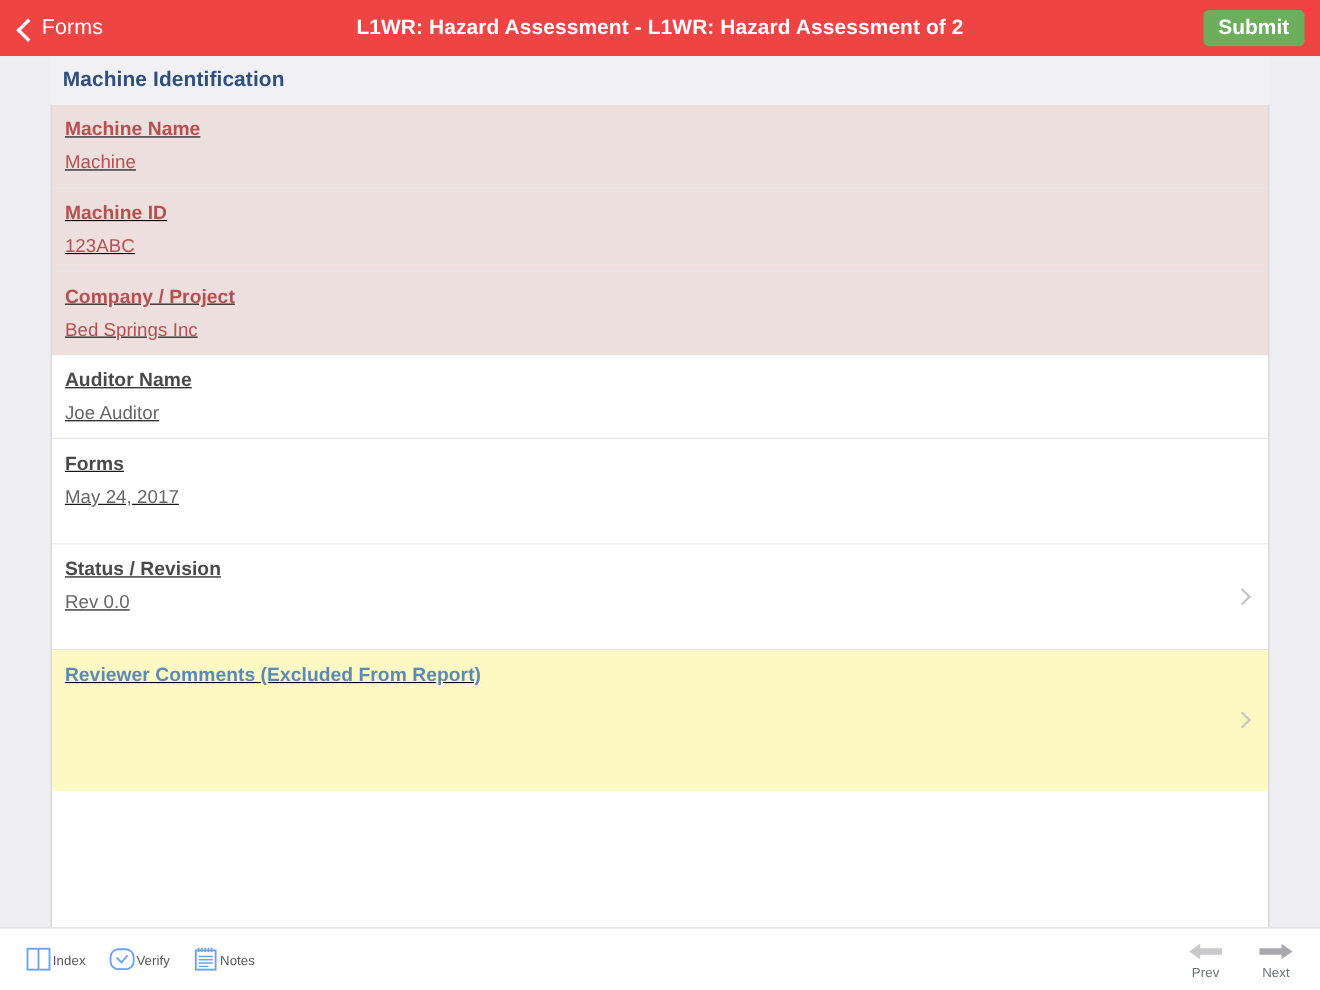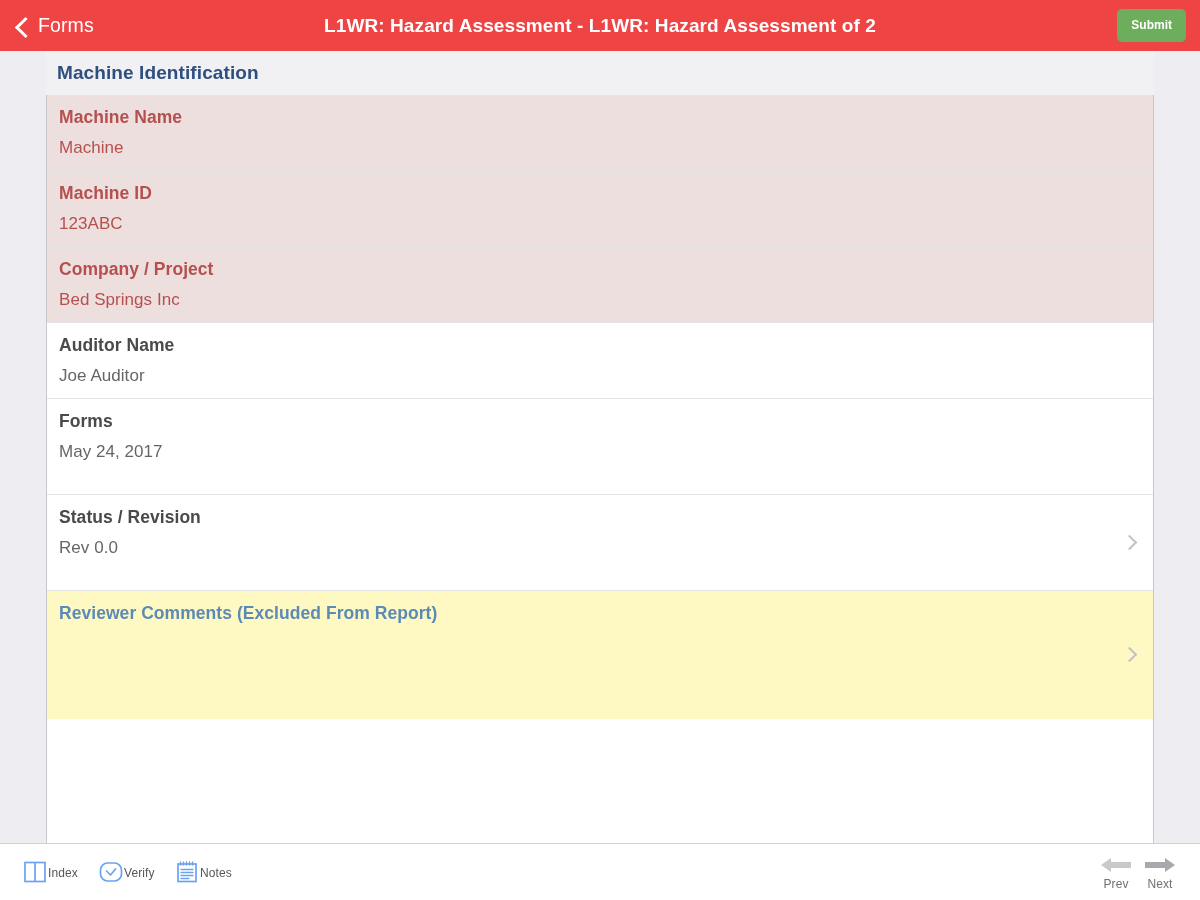--- a/index.html
+++ b/index.html
@@ -82,21 +82,21 @@
   .submit-btn {
     position: absolute;
     right: 14px;
     top: 9px;
     height: 33px;
     padding: 0 14px;
     background: #6dae5c;
     border: none;
     border-radius: 5px;
     color: #ffffff;
-    font-size: 12px;
+    font-size: 19px;
     font-weight: bold;
     font-family: "Liberation Sans", sans-serif;
     cursor: pointer;
     z-index: 3;
     line-height: 33px;
   }
 
   
   .body-area {
     flex: 1 1 auto;
@@ -126,20 +126,21 @@
   .form-panel {
     position: absolute;
     left: 46px;
     top: 44px;
     width: 1108px;
     bottom: 0;
     border-left: 1px solid #c8c7cc;
     border-right: 1px solid #c8c7cc;
     background: #ffffff;
     overflow: hidden;
+    text-decoration: underline;
   }
 
   .row {
     position: relative;
     padding: 11px 40px 11px 12px;
     border-bottom: 1px solid #e4e4e6;
     background: #ffffff;
   }
   .row:last-child { border-bottom: none; }
 
@@ -230,21 +231,21 @@
     align-items: center;
     justify-content: center;
   }
   .tool-label {
     font-size: 12px;
     color: #55565a;
     margin-top: 2px;
     letter-spacing: 0.1px;
   }
 
-  .nav-group { display: flex; align-items: flex-end; }
+  .nav-group { display: flex; align-items: flex-end; gap: 20px; }
   .nav-item {
     display: flex;
     flex-direction: column;
     align-items: center;
     cursor: pointer;
     width: 44px;
   }
   .nav-icon {
     height: 24px;
     display: flex;

